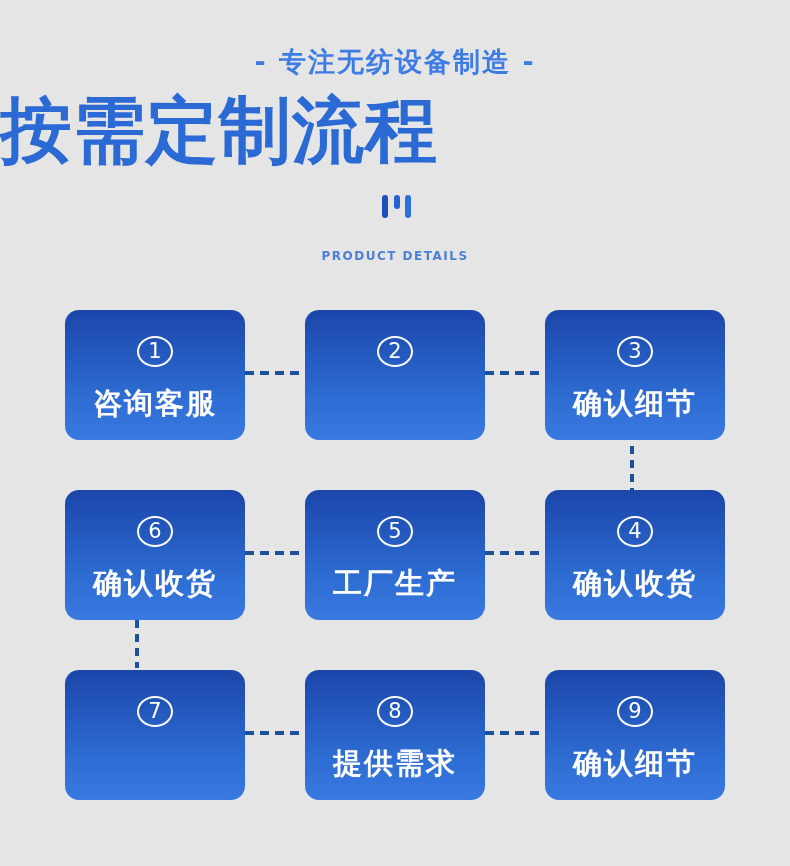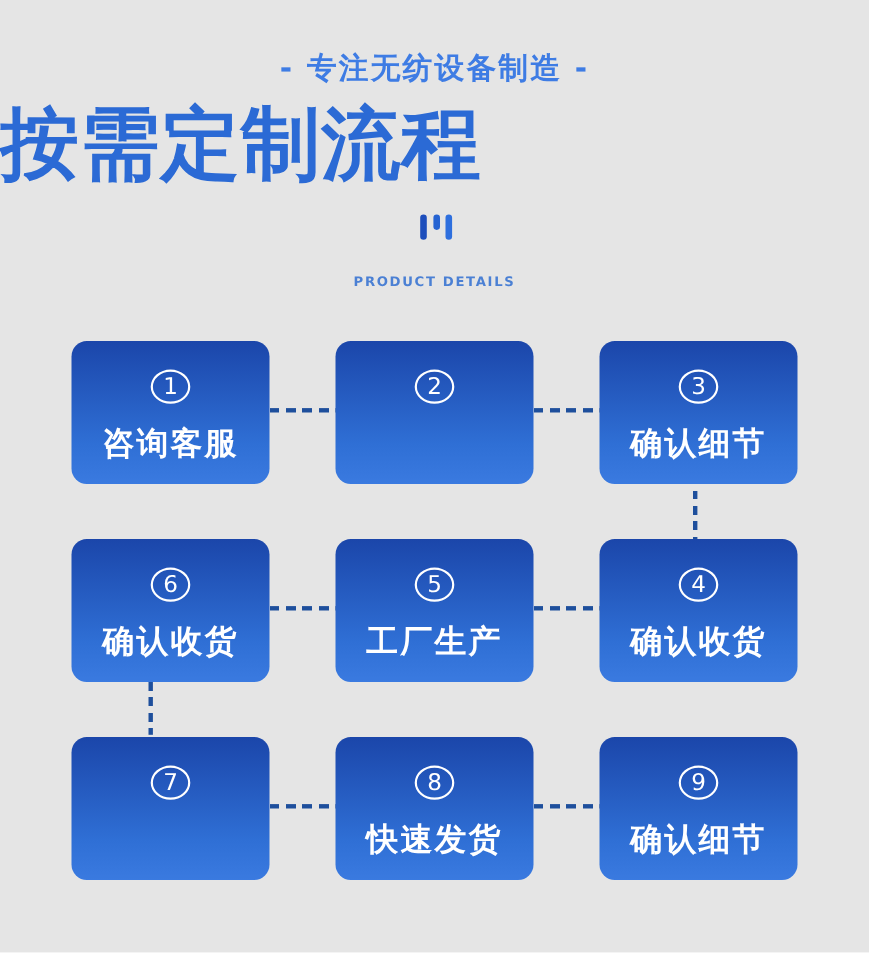--- a/index.html
+++ b/index.html
@@ -175,21 +175,21 @@
 
   <div class="card c7">
     <div class="num-circle">
         <span>7</span>
       </div>
   </div>
   <div class="card c8">
     <div class="num-circle">
         <span>8</span>
       </div>
-    <div class="step-label">快速发货</div>
+    <div class="step-label">提供需求</div>
   </div>
   <div class="card c9">
     <div class="num-circle">
         <span>9</span>
       </div>
     <div class="step-label">确认细节</div>
   </div>
 
   <div class="h-conn h12"></div>
   <div class="h-conn h23"></div>

